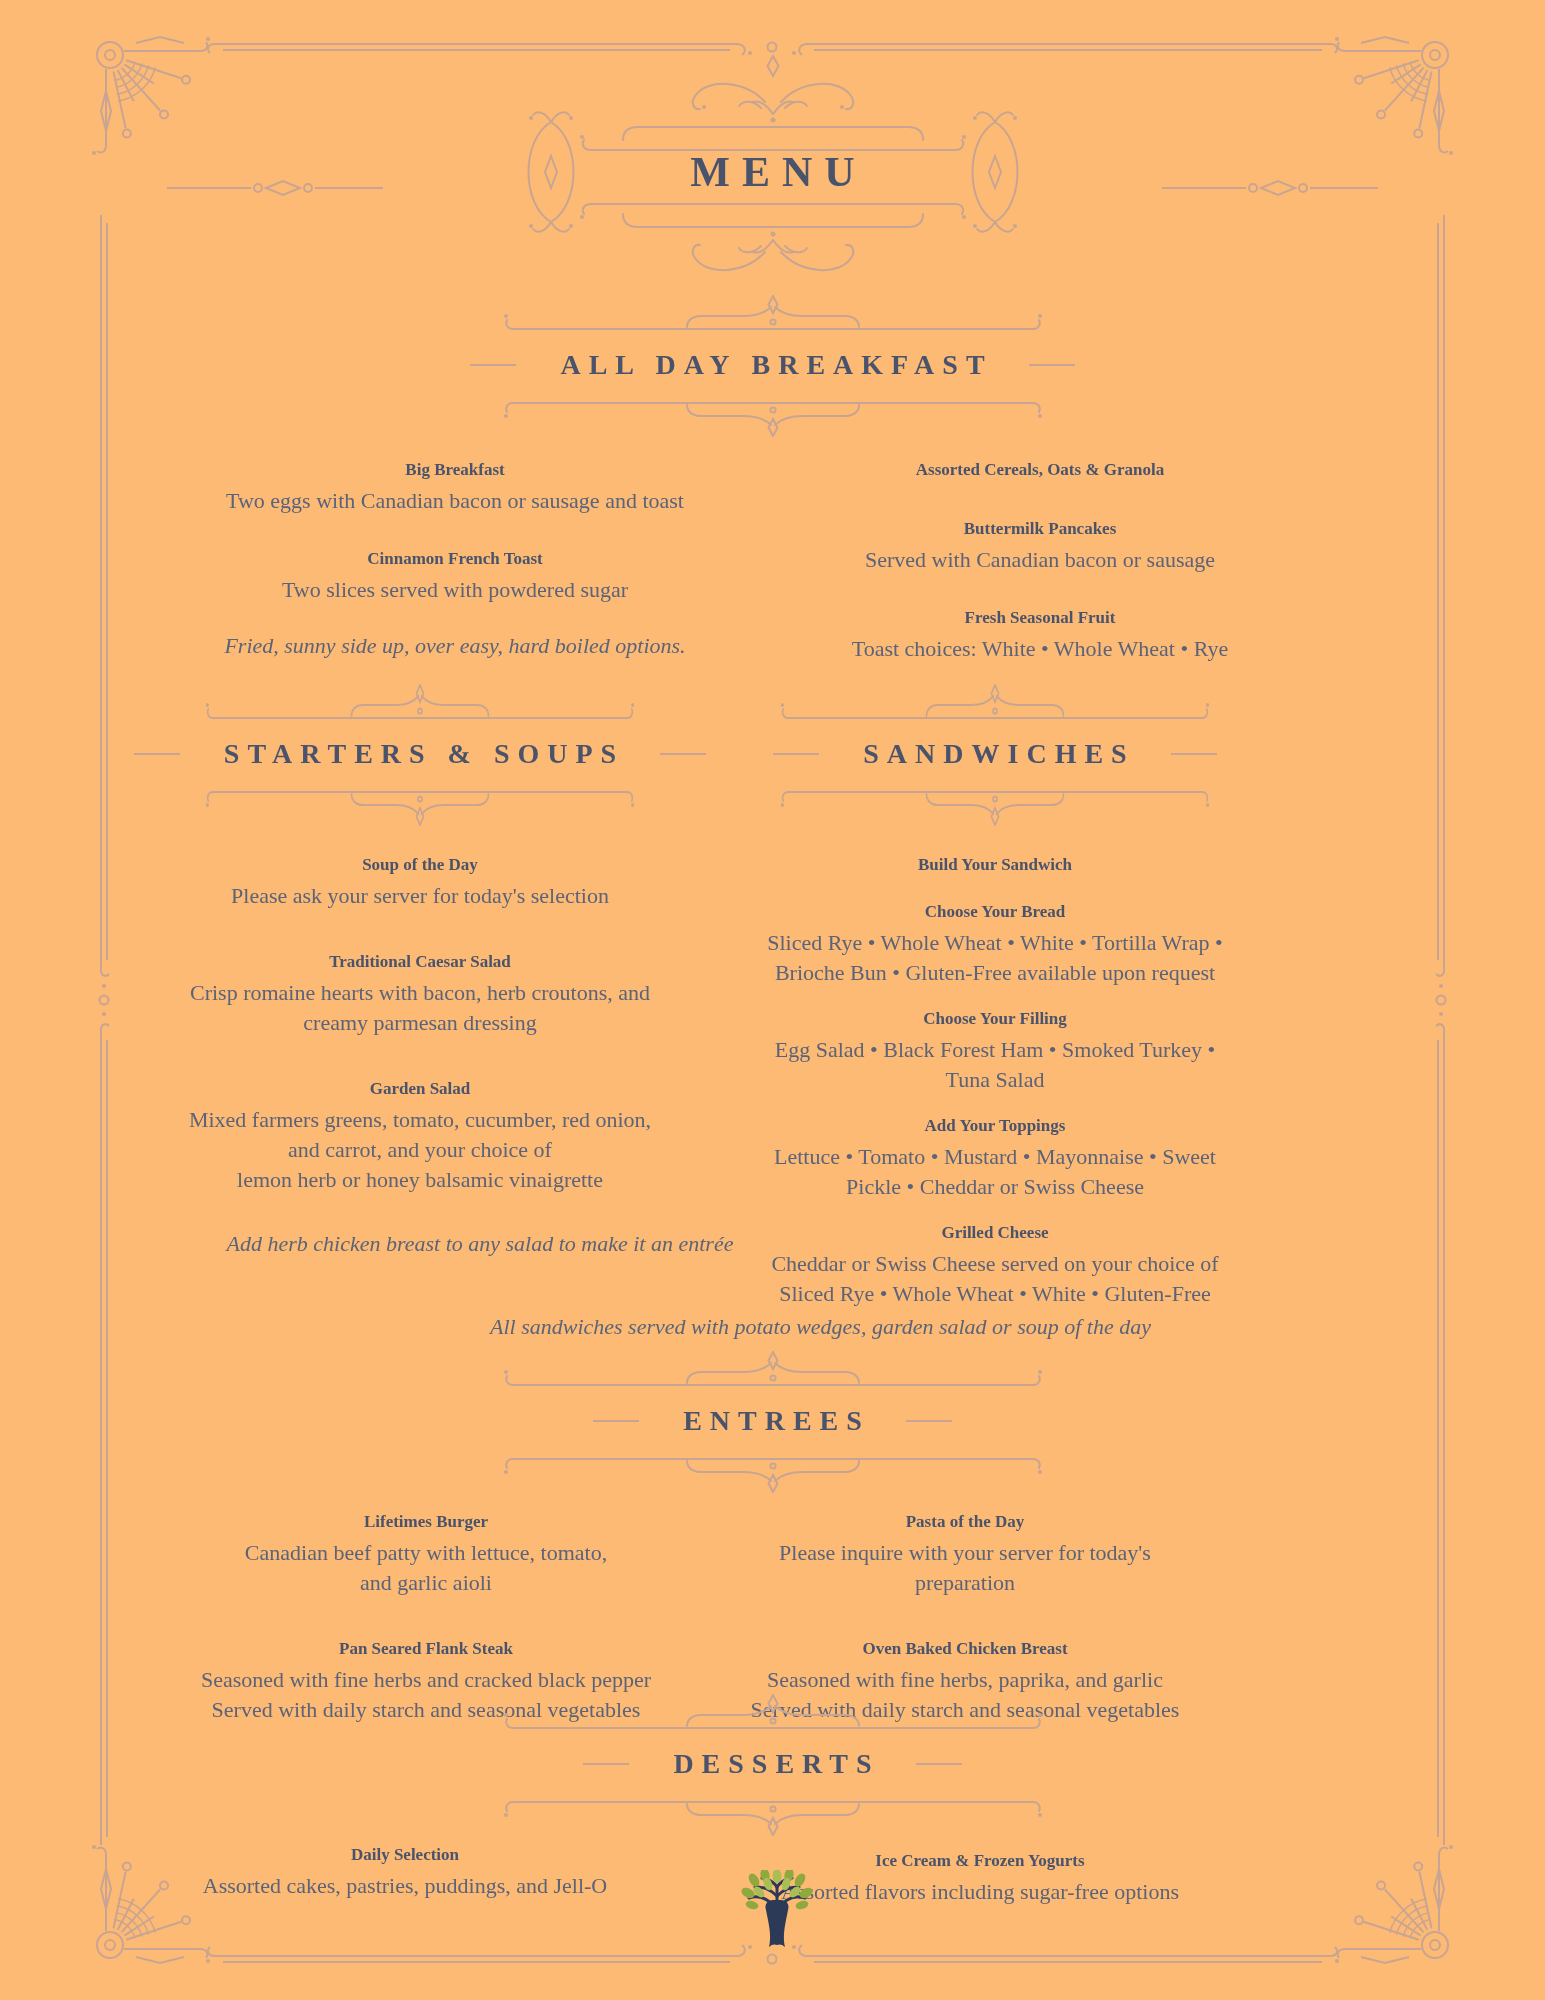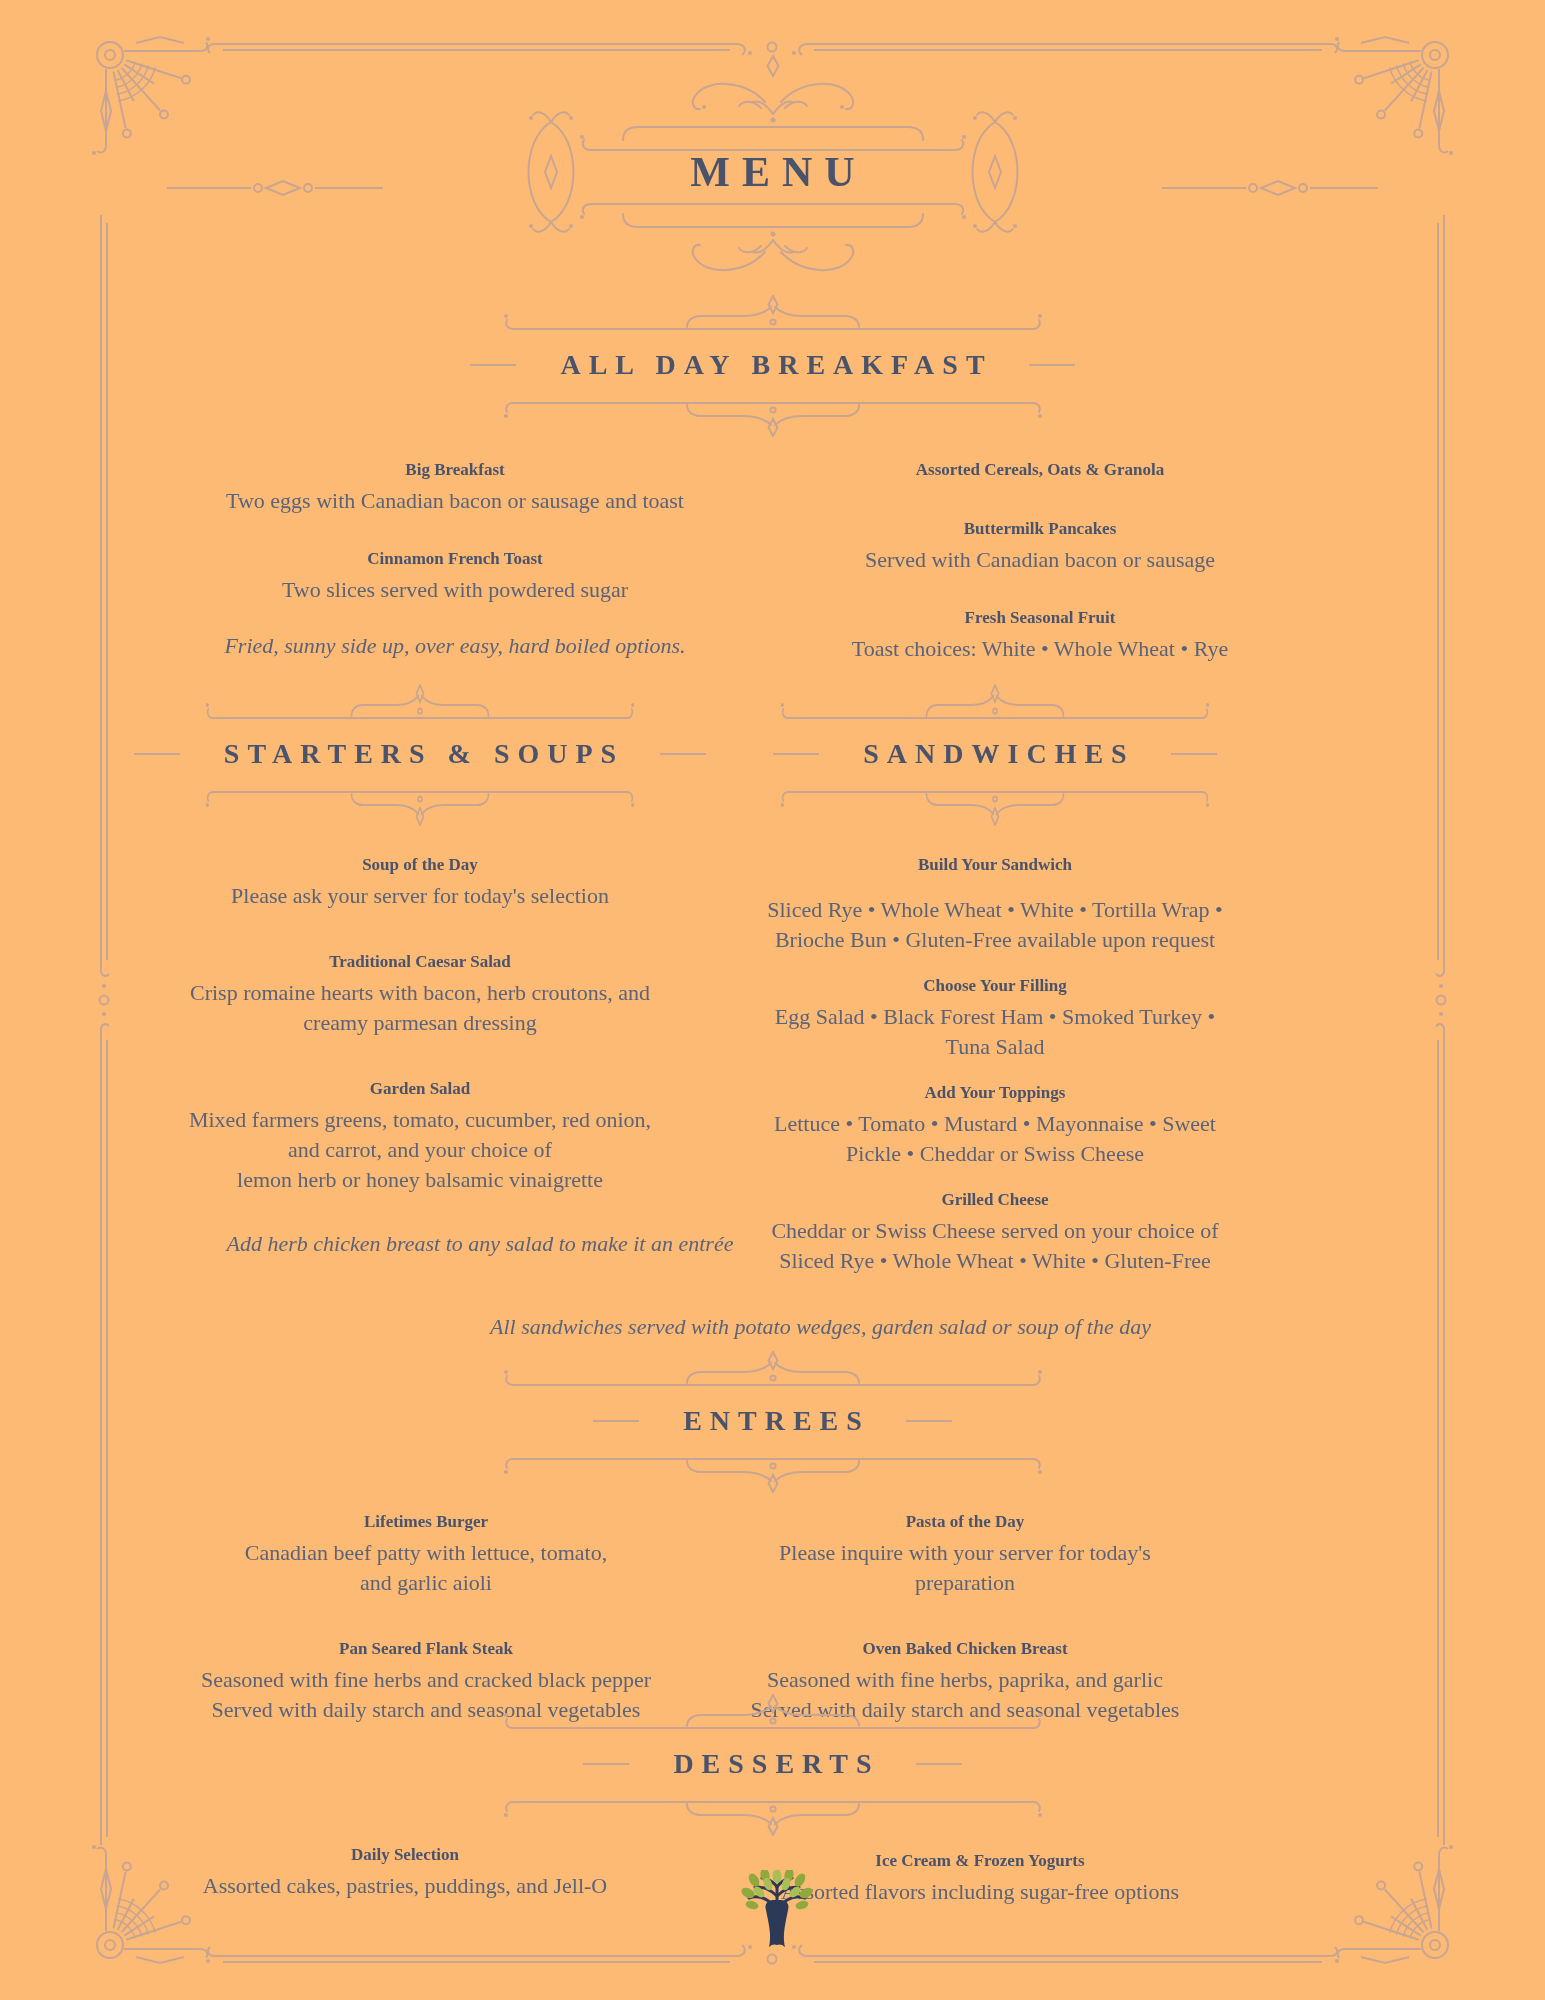--- a/index.html
+++ b/index.html
@@ -338,20 +338,21 @@
           </div>
           <svg class="orn flip" width="430" height="40" viewBox="0 0 540 40" preserveAspectRatio="none">
               <use href="#orn-up"></use>
             </svg>
         </div>
         <div class="items gap-sm" style="margin-top:22px">
           <div class="mi">
             <div class="mi-name">Build Your Sandwich</div>
           </div>
           <div class="mi">
+            <div class="mi-name">Choose Your Bread</div>
             <div class="mi-line">Sliced Rye • Whole Wheat • White • Tortilla Wrap •</div>
             <div class="mi-line">Brioche Bun • Gluten-Free available upon request</div>
           </div>
           <div class="mi">
             <div class="mi-name">Choose Your Filling</div>
             <div class="mi-line">Egg Salad • Black Forest Ham • Smoked Turkey •</div>
             <div class="mi-line">Tuna Salad</div>
           </div>
           <div class="mi">
             <div class="mi-name">Add Your Toppings</div>

